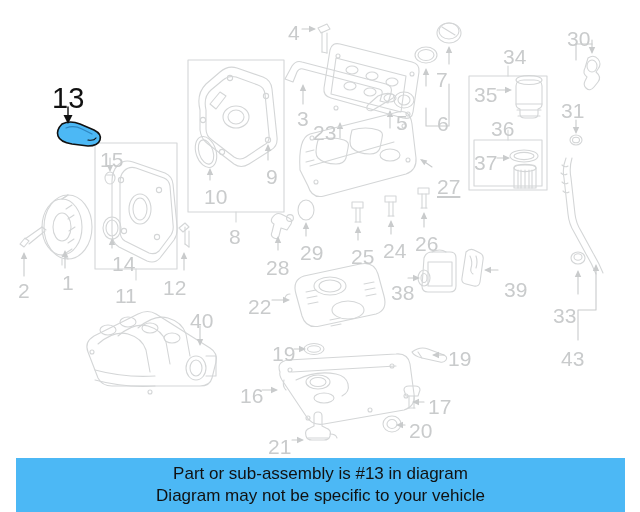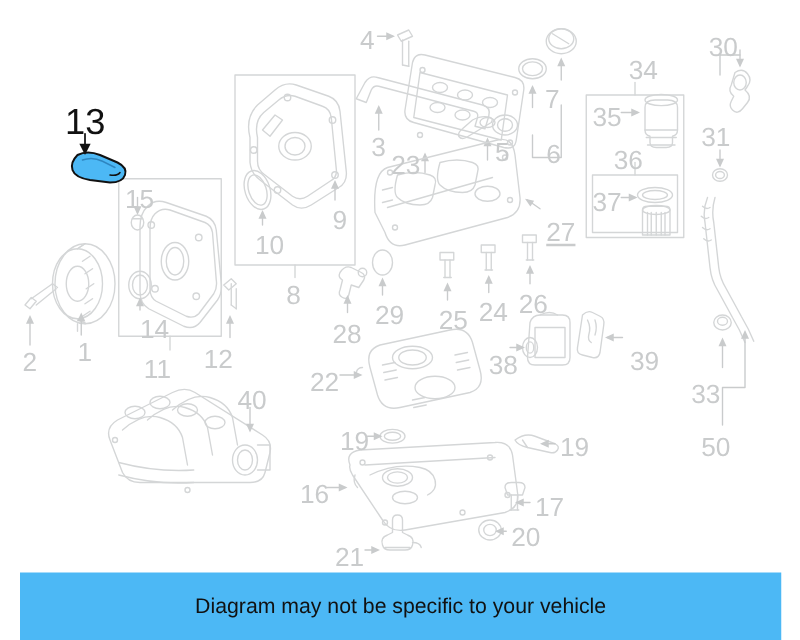--- a/index.html
+++ b/index.html
@@ -535,27 +535,28 @@
   <div class="callout" style="left:248px; top:296px;">22</div>
   <div class="callout" style="left:313px; top:122px;">23</div>
   <div class="callout" style="left:383px; top:240px;">24</div>
   <div class="callout" style="left:351px; top:246px;">25</div>
   <div class="callout" style="left:415px; top:233px;">26</div>
   <div class="callout" style="left:437px; top:176px;text-decoration:underline;">27</div>
   <div class="callout" style="left:266px; top:257px;">28</div>
   <div class="callout" style="left:300px; top:242px;">29</div>
   <div class="callout" style="left:567px; top:28px;">30</div>
   <div class="callout" style="left:561px; top:100px;">31</div>
-  <div class="callout" style="left:561px; top:348px;">50</div>
+  <div class="callout" style="left:561px; top:348px;">43</div>
   <div class="callout" style="left:553px; top:305px;">33</div>
   <div class="callout" style="left:503px; top:46px;">34</div>
   <div class="callout" style="left:474px; top:84px;">35</div>
   <div class="callout" style="left:491px; top:118px;">36</div>
   <div class="callout" style="left:474px; top:152px;">37</div>
   <div class="callout" style="left:391px; top:282px;">38</div>
   <div class="callout" style="left:504px; top:264px;margin-top:15px;">39</div>
   <div class="callout" style="left:190px; top:310px;">40</div>
 
   <div id="caption-banner">
+    <div class="cap-line">Part or sub-assembly is #13 in diagram</div>
     <div class="cap-line">Diagram may not be specific to your vehicle</div>
   </div>
 
 </div>
 
 </body></html>

